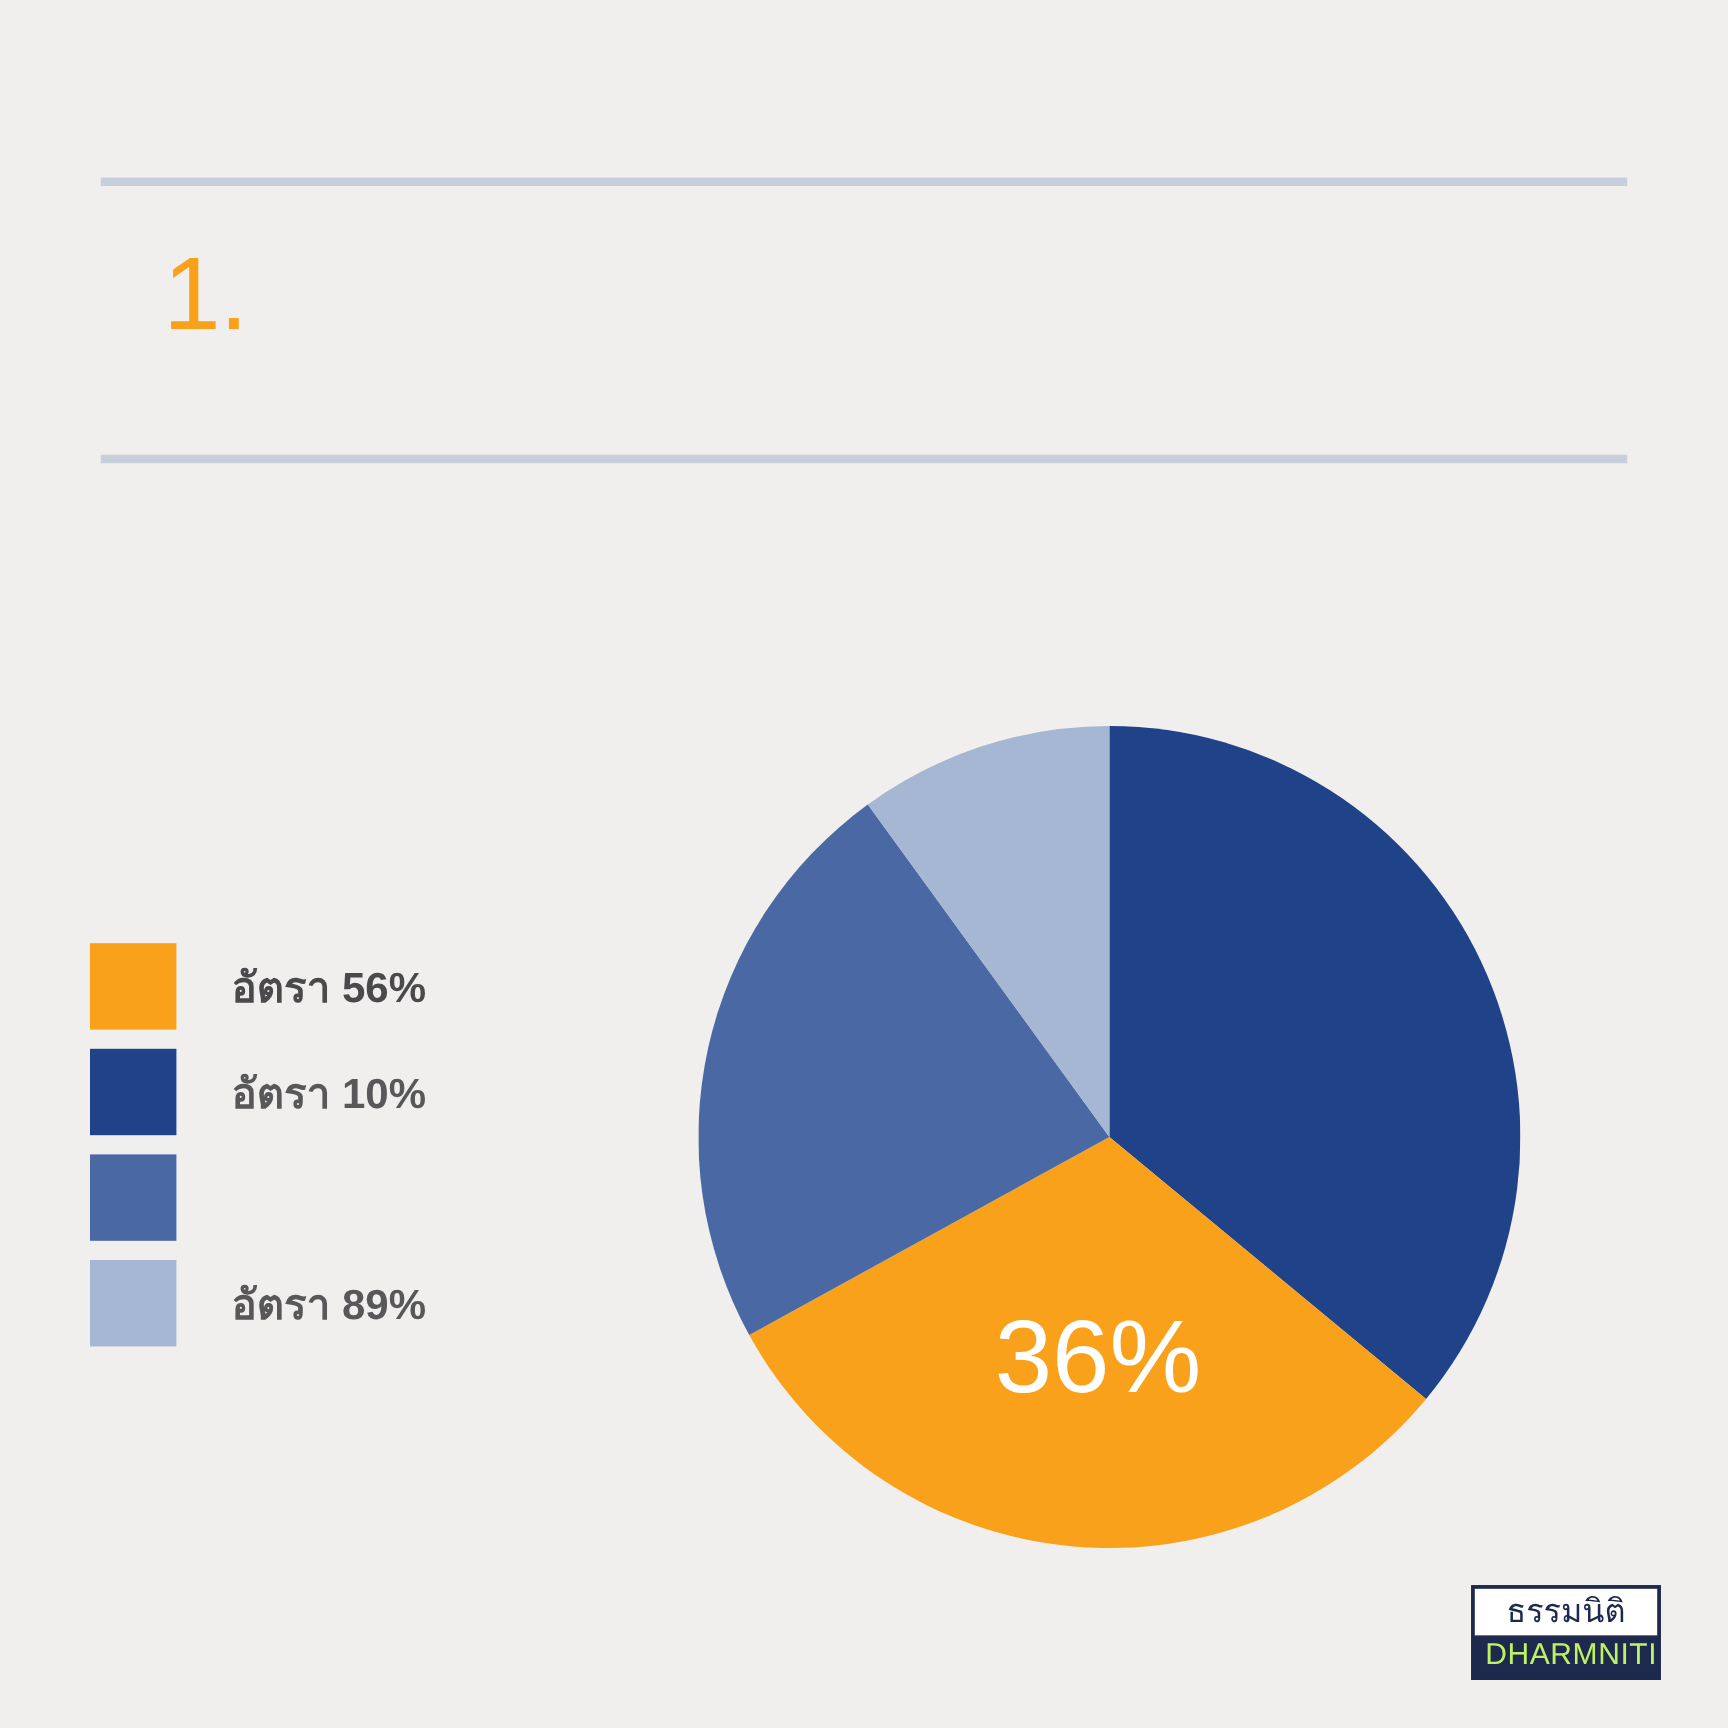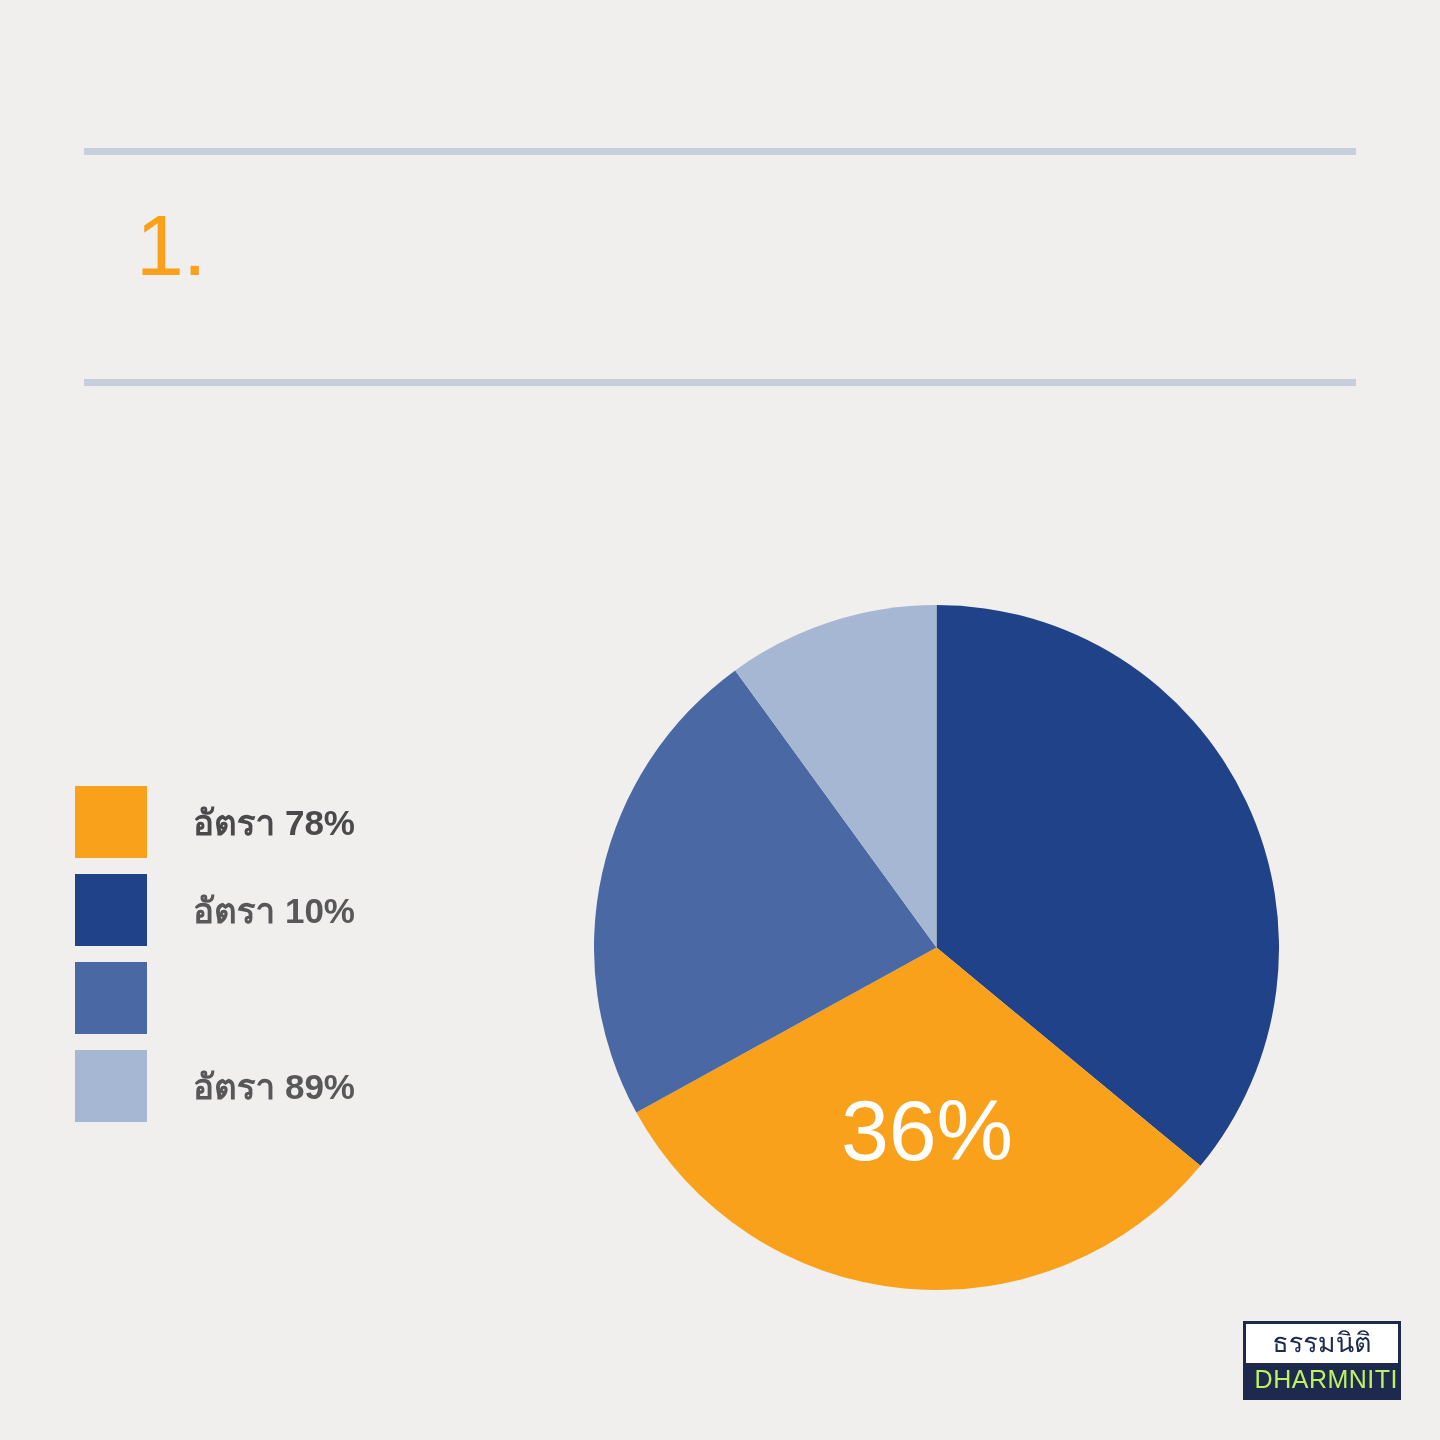--- a/index.html
+++ b/index.html
@@ -83,39 +83,39 @@
     font-weight: bold;
   }
   .legend-row.first .legend-label {
     font-weight: bold;
     color: #4a4a4c;
   }
 
   
   .pie-wrap {
     position: absolute;
-    left: 594px;
+    left: 582px;
     top: 605px;
     width: 685px;
     height: 685px;
   }
   .pie-wrap svg {
     display: block;
   }
   .pie-value {
     fill: #ffffff;
     font-family: "Liberation Sans", "DejaVu Sans", sans-serif;
     font-size: 86px;
     font-weight: 400;
   }
 
   
   .logo {
     position: absolute;
-    right: 39px;
+    right: 56px;
     bottom: 40px;
     width: 152px;
     border: 3px solid #1d2a4d;
     background: #1d2a4d;
     margin-top: 13px;
   }
   .logo-thai {
     background: #ffffff;
     color: #1d2a4d;
     text-align: center;
@@ -143,21 +143,21 @@
     <div class="q-number">1.</div>
   </div>
 
   <div class="rule bottom"></div>
 </div>
 
 <div class="legend">
 
   <div class="legend-row first">
     <span class="legend-swatch" style="background:#f9a11b"></span>
-    <span class="legend-label">อัตรา 78%</span>
+    <span class="legend-label">อัตรา 56%</span>
   </div>
 
   <div class="legend-row">
     <span class="legend-swatch" style="background:#1f4289"></span>
     <span class="legend-label">อัตรา 10%</span>
   </div>
 
   <div class="legend-row">
     <span class="legend-swatch" style="background:#4a69a4"></span>
   </div>

